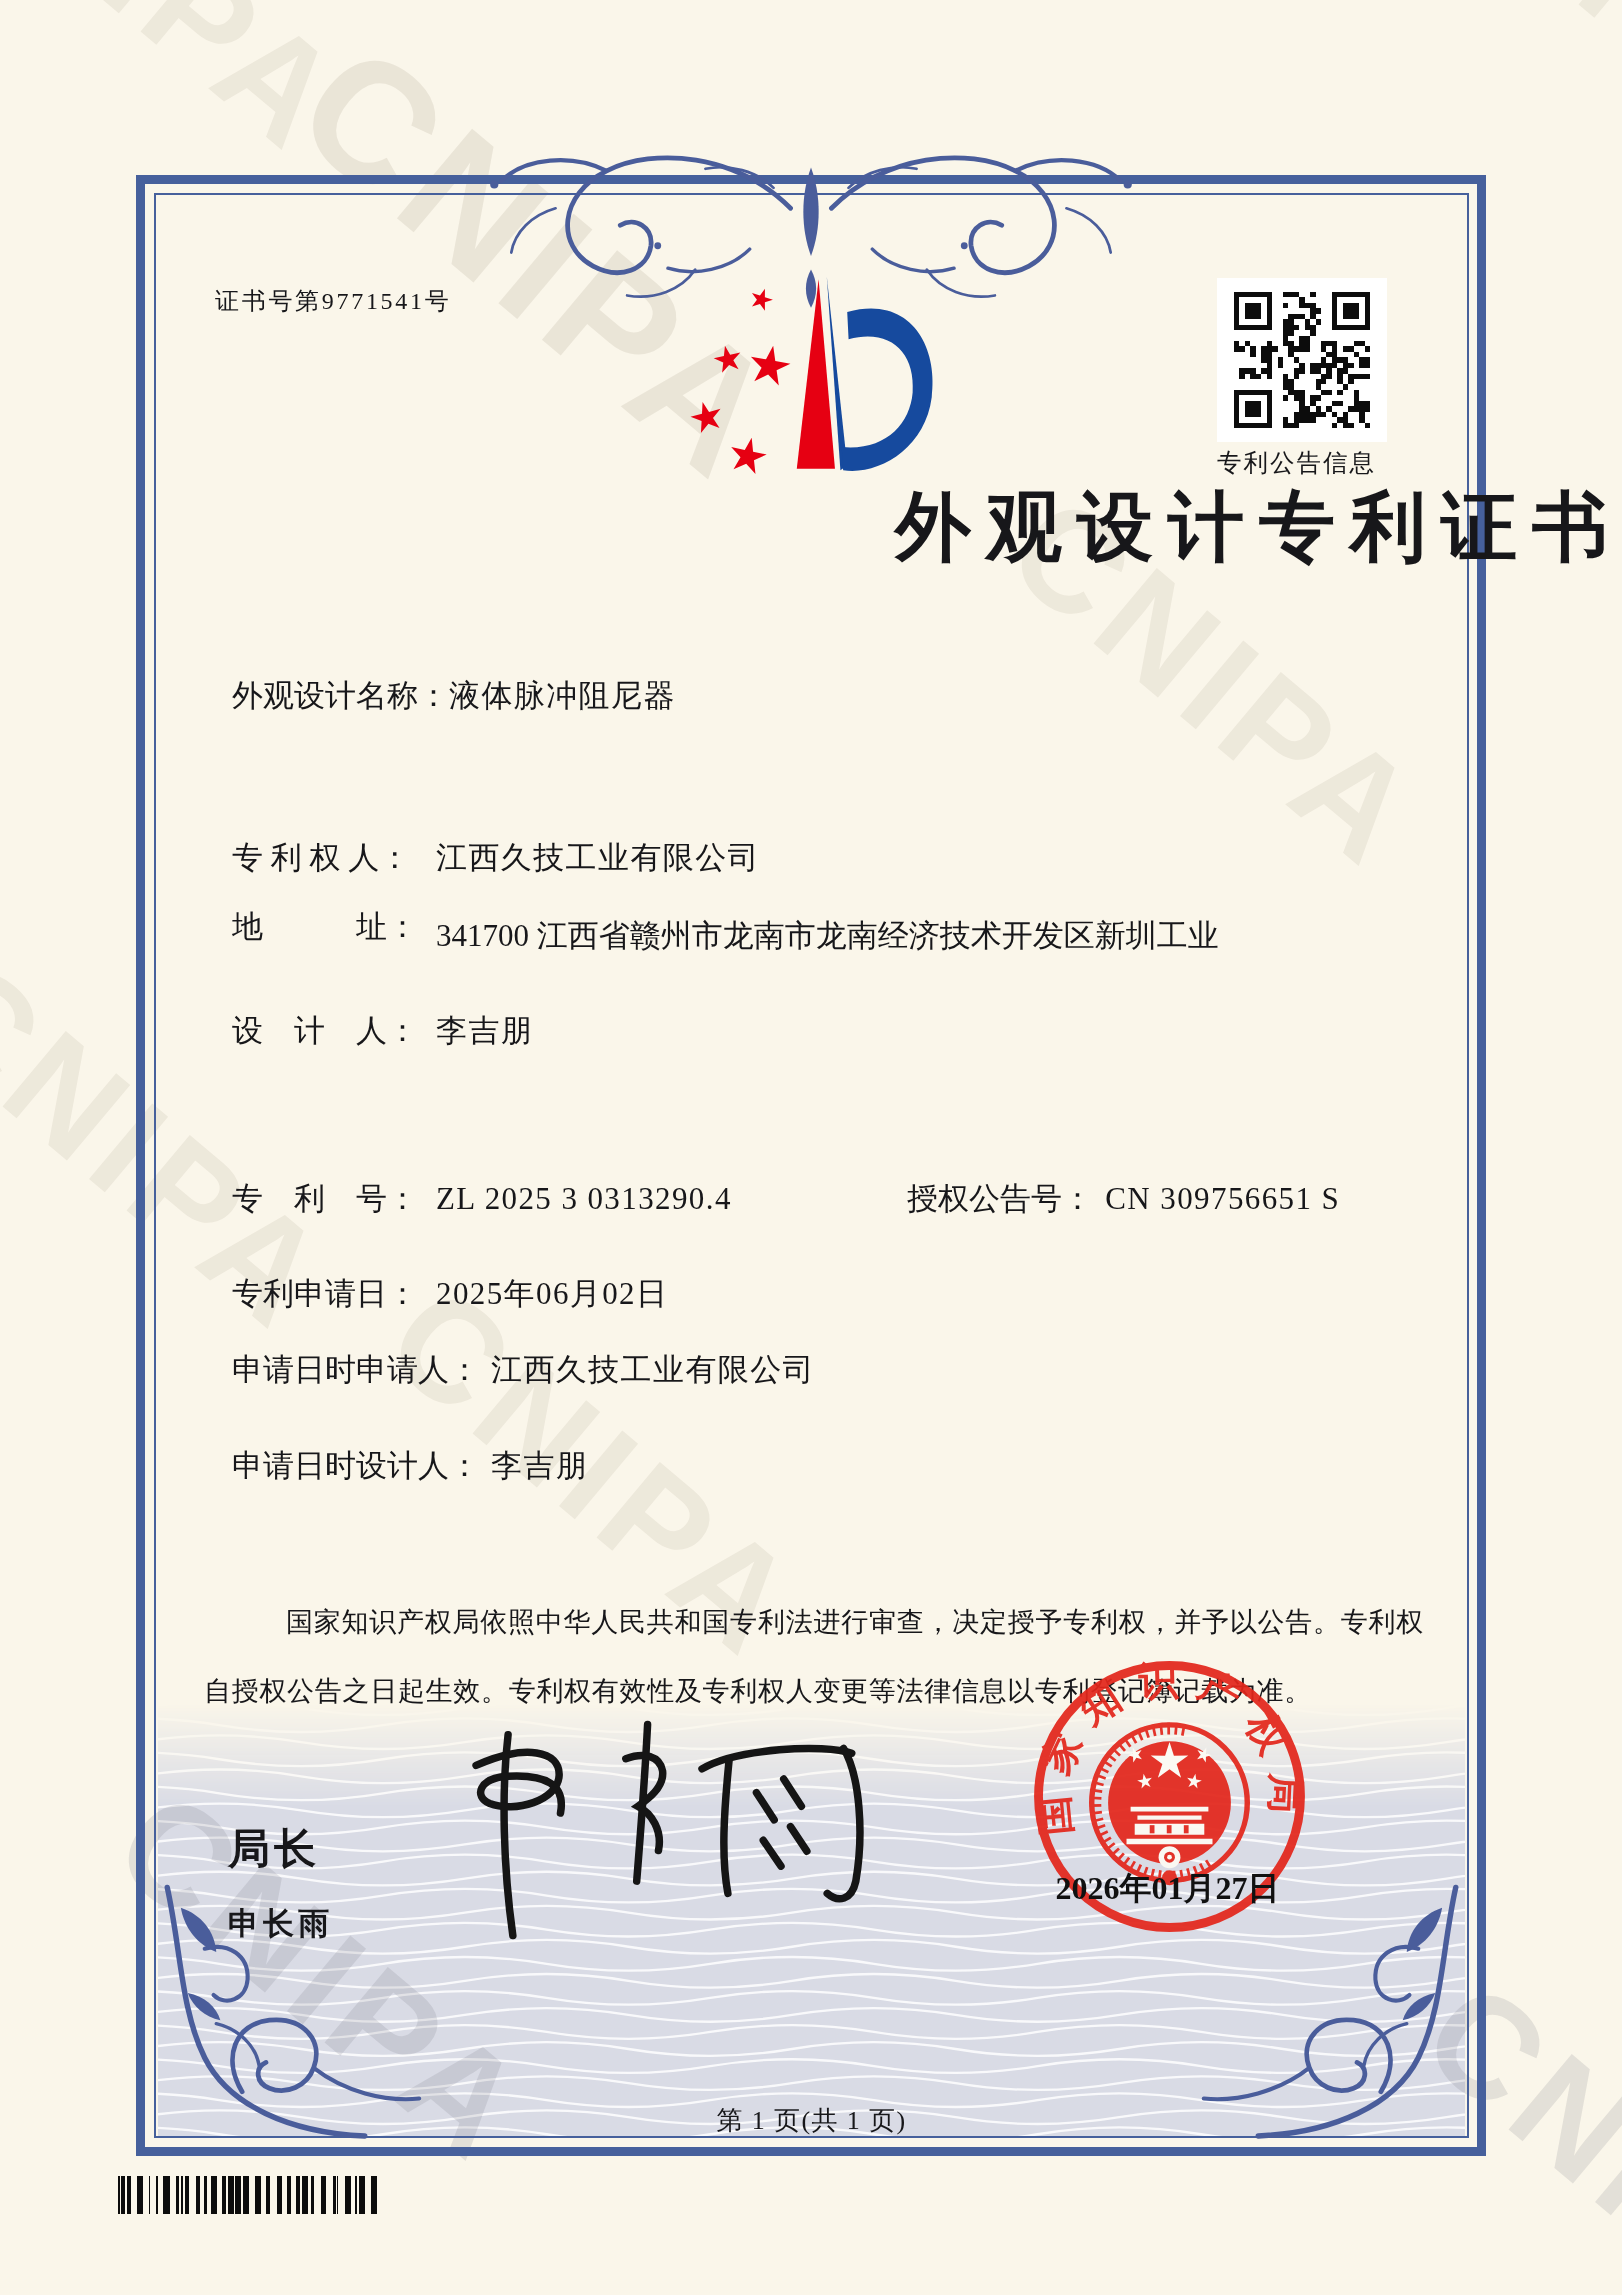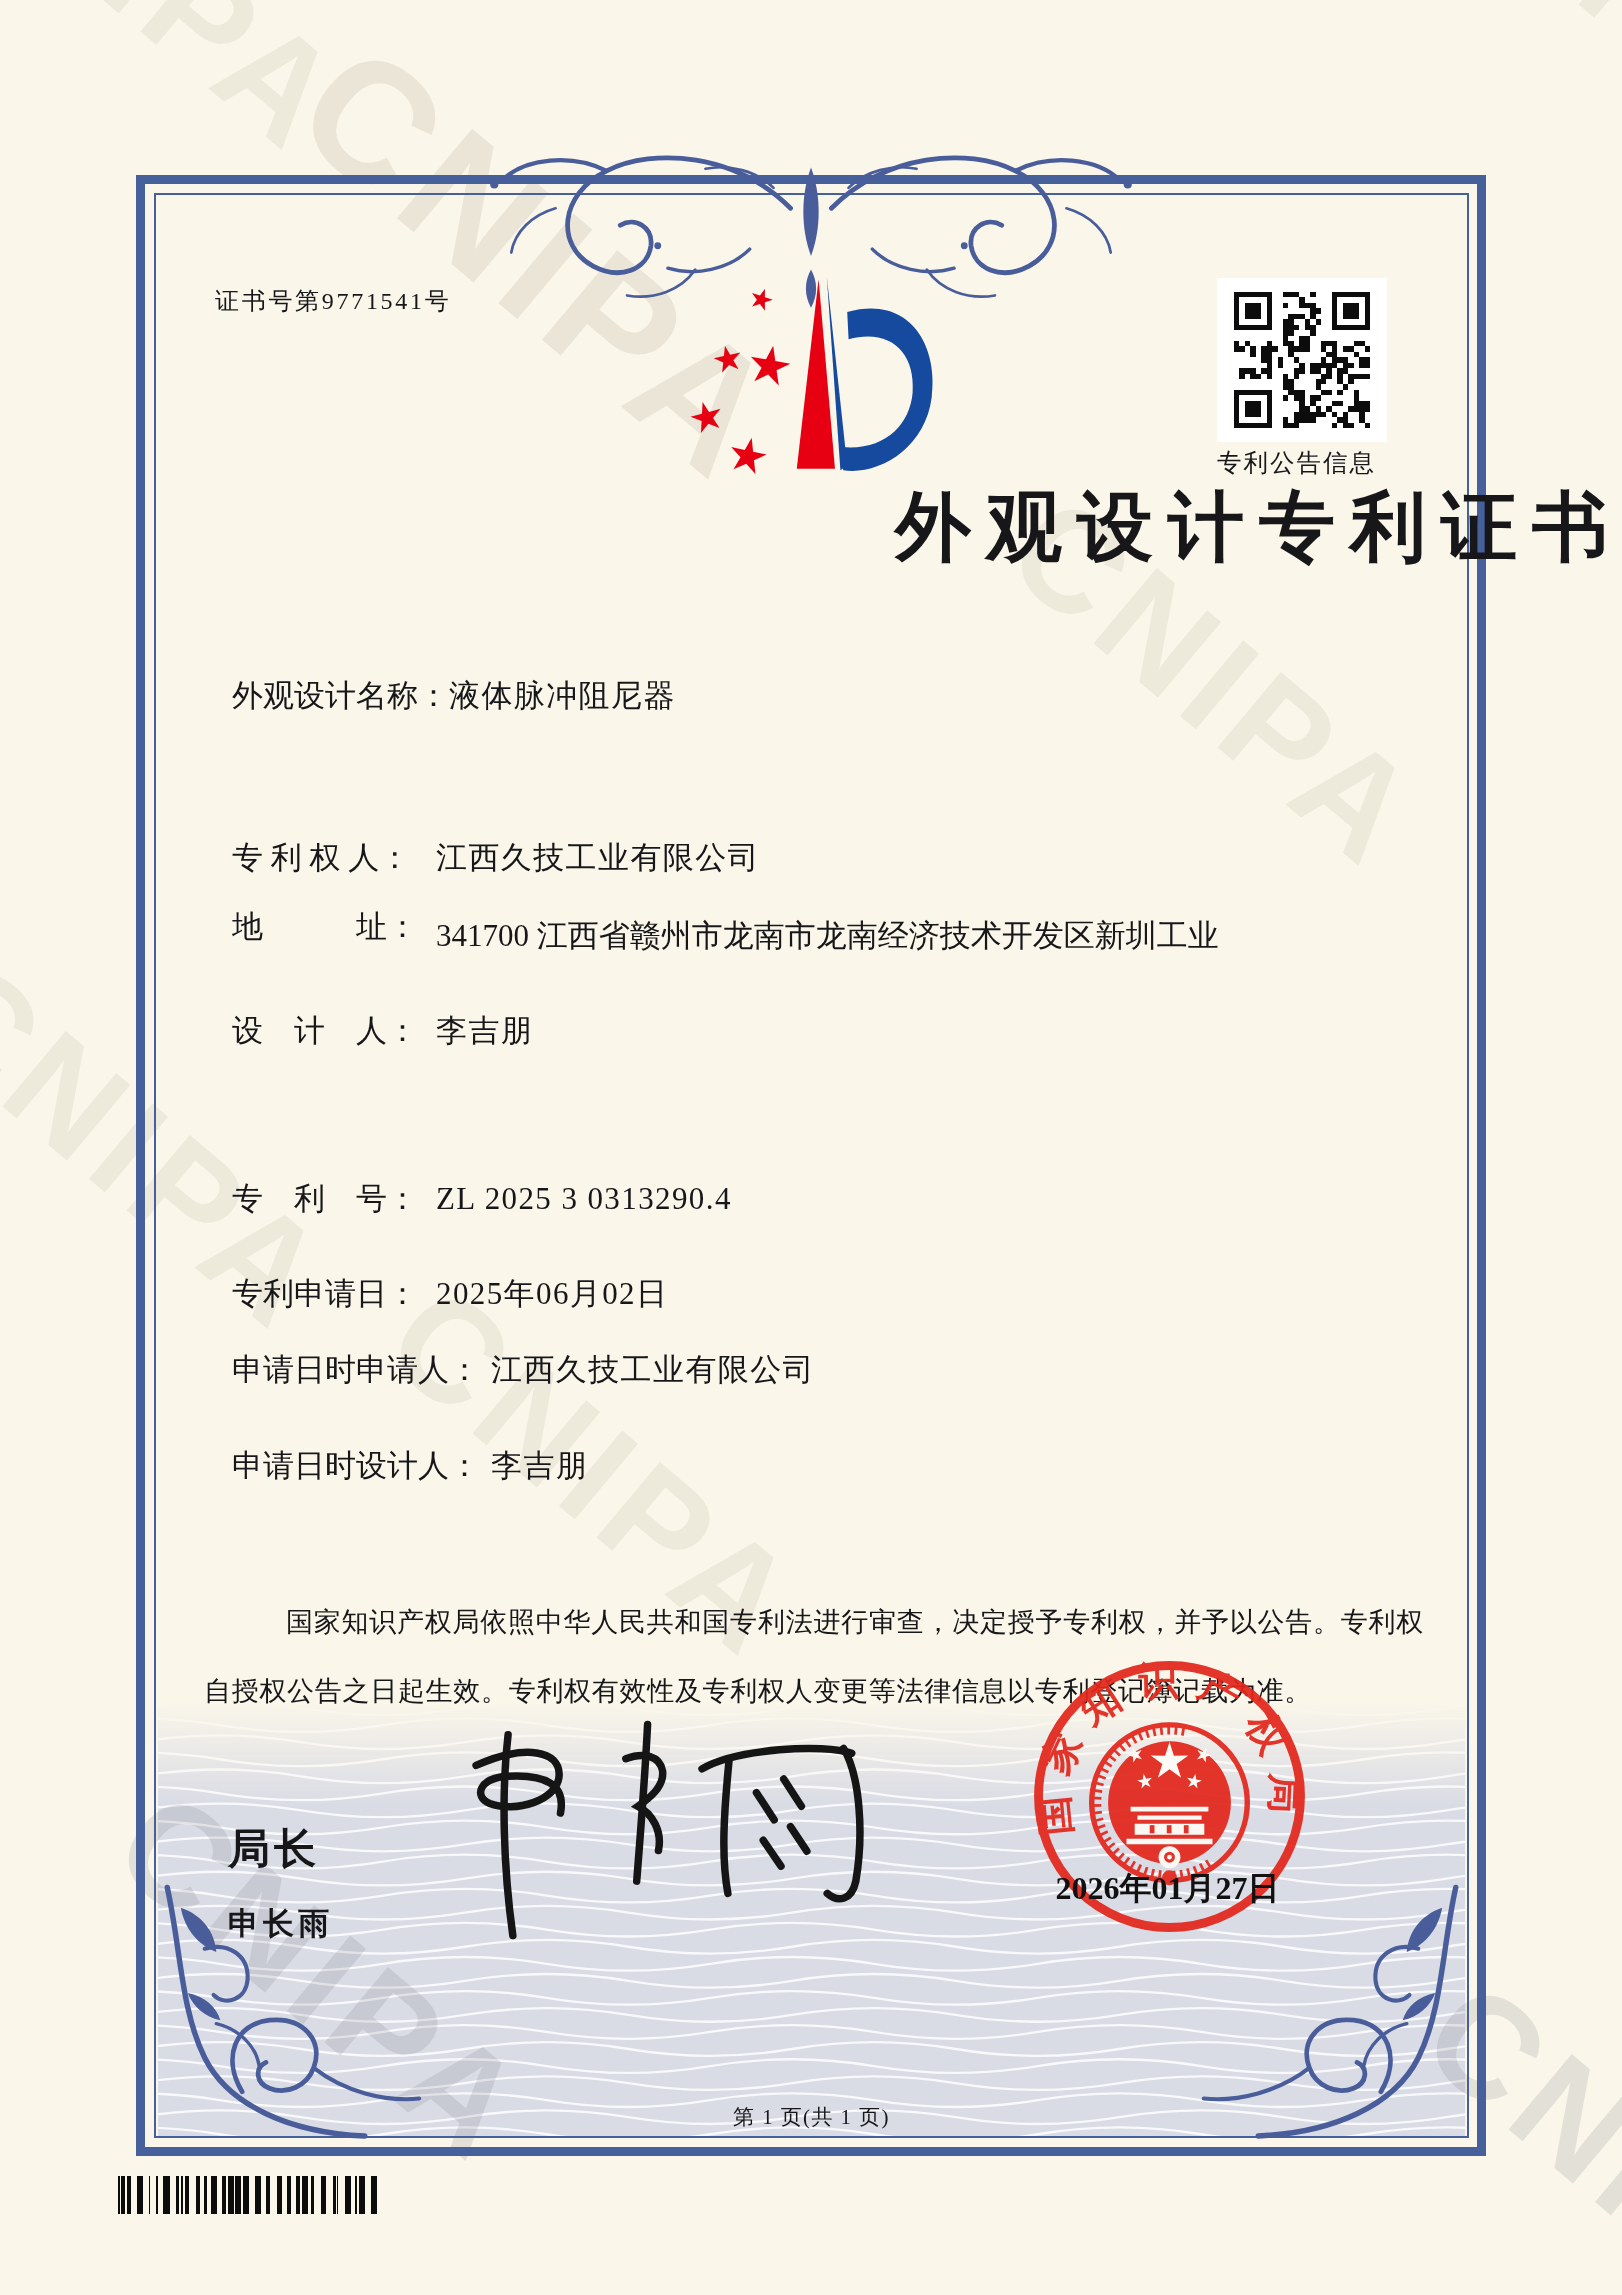--- a/index.html
+++ b/index.html
@@ -38,21 +38,21 @@
   .col-r{position:absolute;left:675px;top:0;white-space:nowrap;}
   .col-r .lbl{min-width:0;margin-right:12.3px;}
   .bodytext{left:204px;top:1588px;width:1220px;font-size:27px;line-height:69px;
             text-align:justify;text-indent:82px;letter-spacing:0.7px;}
   .officer-role{left:228px;top:1821px;font-size:42px;font-weight:bold;
                 font-family:"Liberation Sans","DejaVu Sans",sans-serif;letter-spacing:4.1px;}
   .officer-name{left:228px;top:1903px;font-size:31px;font-weight:bold;
                 font-family:"Liberation Sans","DejaVu Sans",sans-serif;letter-spacing:4.1px;}
   .seal-date{left:963px;top:1867px;width:409px;text-align:center;font-size:32px;
              font-weight:600;color:#111;z-index:7;}
-  .footer{left:0;top:2103px;width:100%;text-align:center;font-size:21px;letter-spacing:1.4px;}
+  .footer{left:0;top:2103px;width:100%;text-align:center;font-size:26px;letter-spacing:1.4px;}
   svg{display:block;}
   .orn{z-index:5;}
 </style>
 </head>
 <body>
 
 <span class="wm big" style="left:259px;top:164px">CNIPA</span>
 <span class="wm" style="left:-102px;top:-116px">CNIPA</span>
 <span class="wm" style="left:1336px;top:-143px">CNIPA</span>
 <span class="wm" style="left:975px;top:600px">CNIPA</span>
@@ -361,20 +361,21 @@
   <span class="lbl">专 利 权 人：</span><span class="val">江西久技工业有限公司</span>
 </div>
 <div class="abs content addr" style="top:906px">
   <span class="lbl">地　　　址：</span><span class="vals"><span>341700 江西省赣州市龙南市龙南经济技术开发区新圳工业</span><br></span>
 </div>
 <div class="abs content row" style="top:1010px">
   <span class="lbl">设　计　人：</span><span class="val">李吉朋</span>
 </div>
 <div class="abs content row" style="top:1178px;width:1227px">
   <span class="lbl">专　利　号：</span><span class="val">ZL 2025 3 0313290.4</span>
+  <span class="col-r"><span class="lbl">授权公告号：</span><span class="val">CN 309756651 S</span></span>
 </div>
 <div class="abs content row" style="top:1273px;width:1227px">
   <span class="lbl">专利申请日：</span><span class="val">2025年06月02日</span>
 </div>
 <div class="abs content row" style="top:1349px">
   <span class="lbl" style="min-width:0;margin-right:11px">申请日时申请人：</span><span class="val">江西久技工业有限公司</span>
 </div>
 <div class="abs content row" style="top:1445px">
   <span class="lbl" style="min-width:0;margin-right:11px">申请日时设计人：</span><span class="val">李吉朋</span>
 </div>

